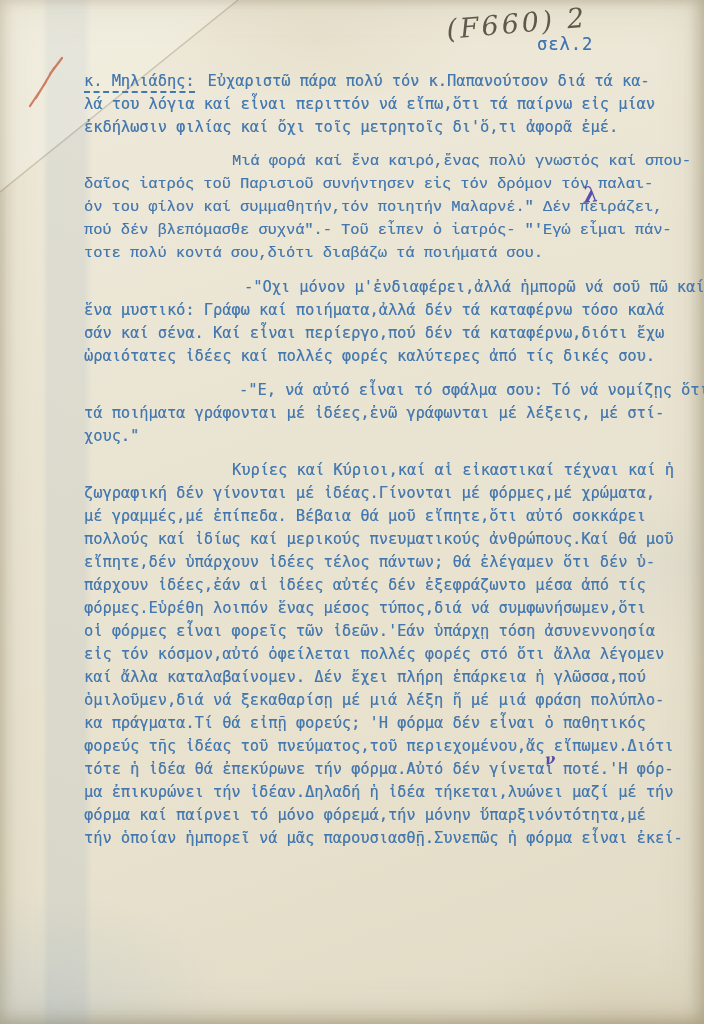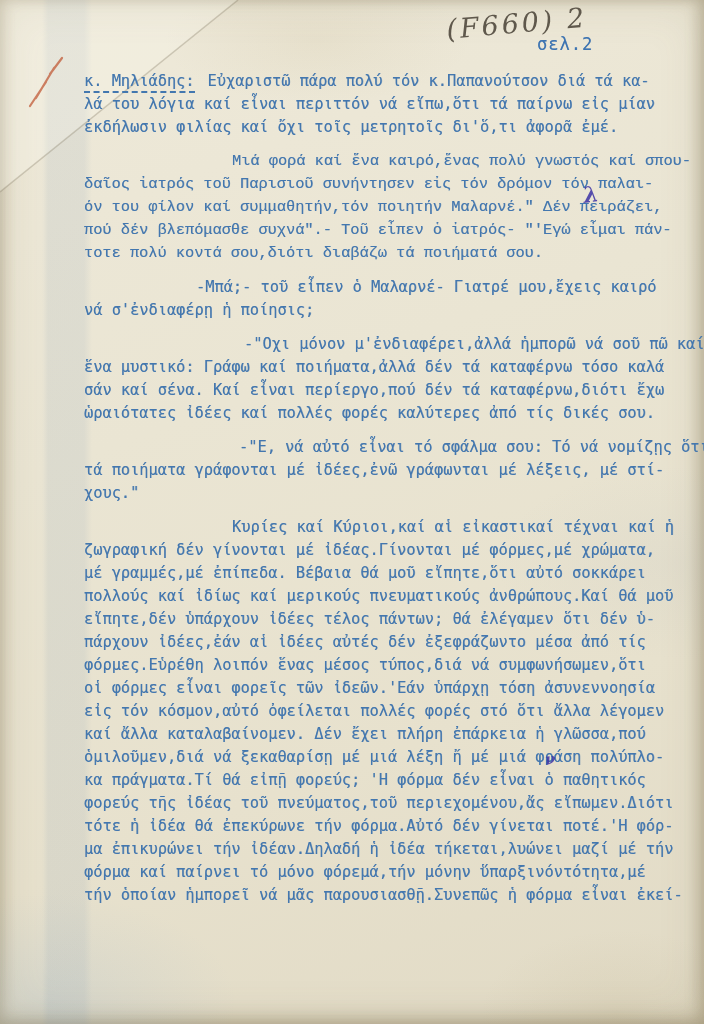--- a/index.html
+++ b/index.html
@@ -76,22 +76,20 @@
 
   <div class="typescript">
       <div class="para" style="text-indent: 0px;"><span class="head">κ. Μηλιάδης:</span>Εὐχαριστῶ πάρα πολύ τόν κ.Παπανούτσον διά τά κα-
 λά του λόγια καί εἶναι περιττόν νά εἴπω,ὅτι τά παίρνω εἰς μίαν
 ἐκδήλωσιν φιλίας καί ὄχι τοῖς μετρητοῖς δι'ὅ,τι ἀφορᾶ ἐμέ.</div>
       <div class="para" style="text-indent: 148px; font-family: Liberation Mono, monospace;">Μιά φορά καί ἕνα καιρό,ἕνας πολύ γνωστός καί σπου-
 δαῖος ἰατρός τοῦ Παρισιοῦ συνήντησεν εἰς τόν δρόμον τόν παλαι-
 όν του φίλον καί συμμαθητήν,τόν ποιητήν Μαλαρνέ." Δέν πειράζει,
 πού δέν βλεπόμασθε συχνά".- Τοῦ εἶπεν ὁ ἰατρός- "'Εγώ εἶμαι πάν-
 τοτε πολύ κοντά σου,διότι διαβάζω τά ποιήματά σου.</div>
-      <div class="para" style="text-indent: 112px;">-Μπά;- τοῦ εἶπεν ὁ Μαλαρνέ- Γιατρέ μου,ἔχεις καιρό
-νά σ'ἐνδιαφέρῃ ἡ ποίησις;</div>
       <div class="para" style="text-indent: 160px;">-"Οχι μόνον μ'ἐνδιαφέρει,ἀλλά ἡμπορῶ νά σοῦ πῶ καί
 ἕνα μυστικό: Γράφω καί ποιήματα,ἀλλά δέν τά καταφέρνω τόσο καλά
 σάν καί σένα. Καί εἶναι περίεργο,πού δέν τά καταφέρνω,διότι ἔχω
 ὡραιότατες ἰδέες καί πολλές φορές καλύτερες ἀπό τίς δικές σου.</div>
       <div class="para" style="text-indent: 155px;">-"Ε, νά αὐτό εἶναι τό σφάλμα σου: Τό νά νομίζῃς ὅτι
 τά ποιήματα γράφονται μέ ἰδέες,ἐνῶ γράφωνται μέ λέξεις, μέ στί-
 χους."</div>
       <div class="para" style="text-indent: 148px;">Κυρίες καί Κύριοι,καί αἱ εἰκαστικαί τέχναι καί ἡ
 ζωγραφική δέν γίνονται μέ ἰδέας.Γίνονται μέ φόρμες,μέ χρώματα,
 μέ γραμμές,μέ ἐπίπεδα. Βέβαια θά μοῦ εἴπητε,ὅτι αὐτό σοκκάρει

